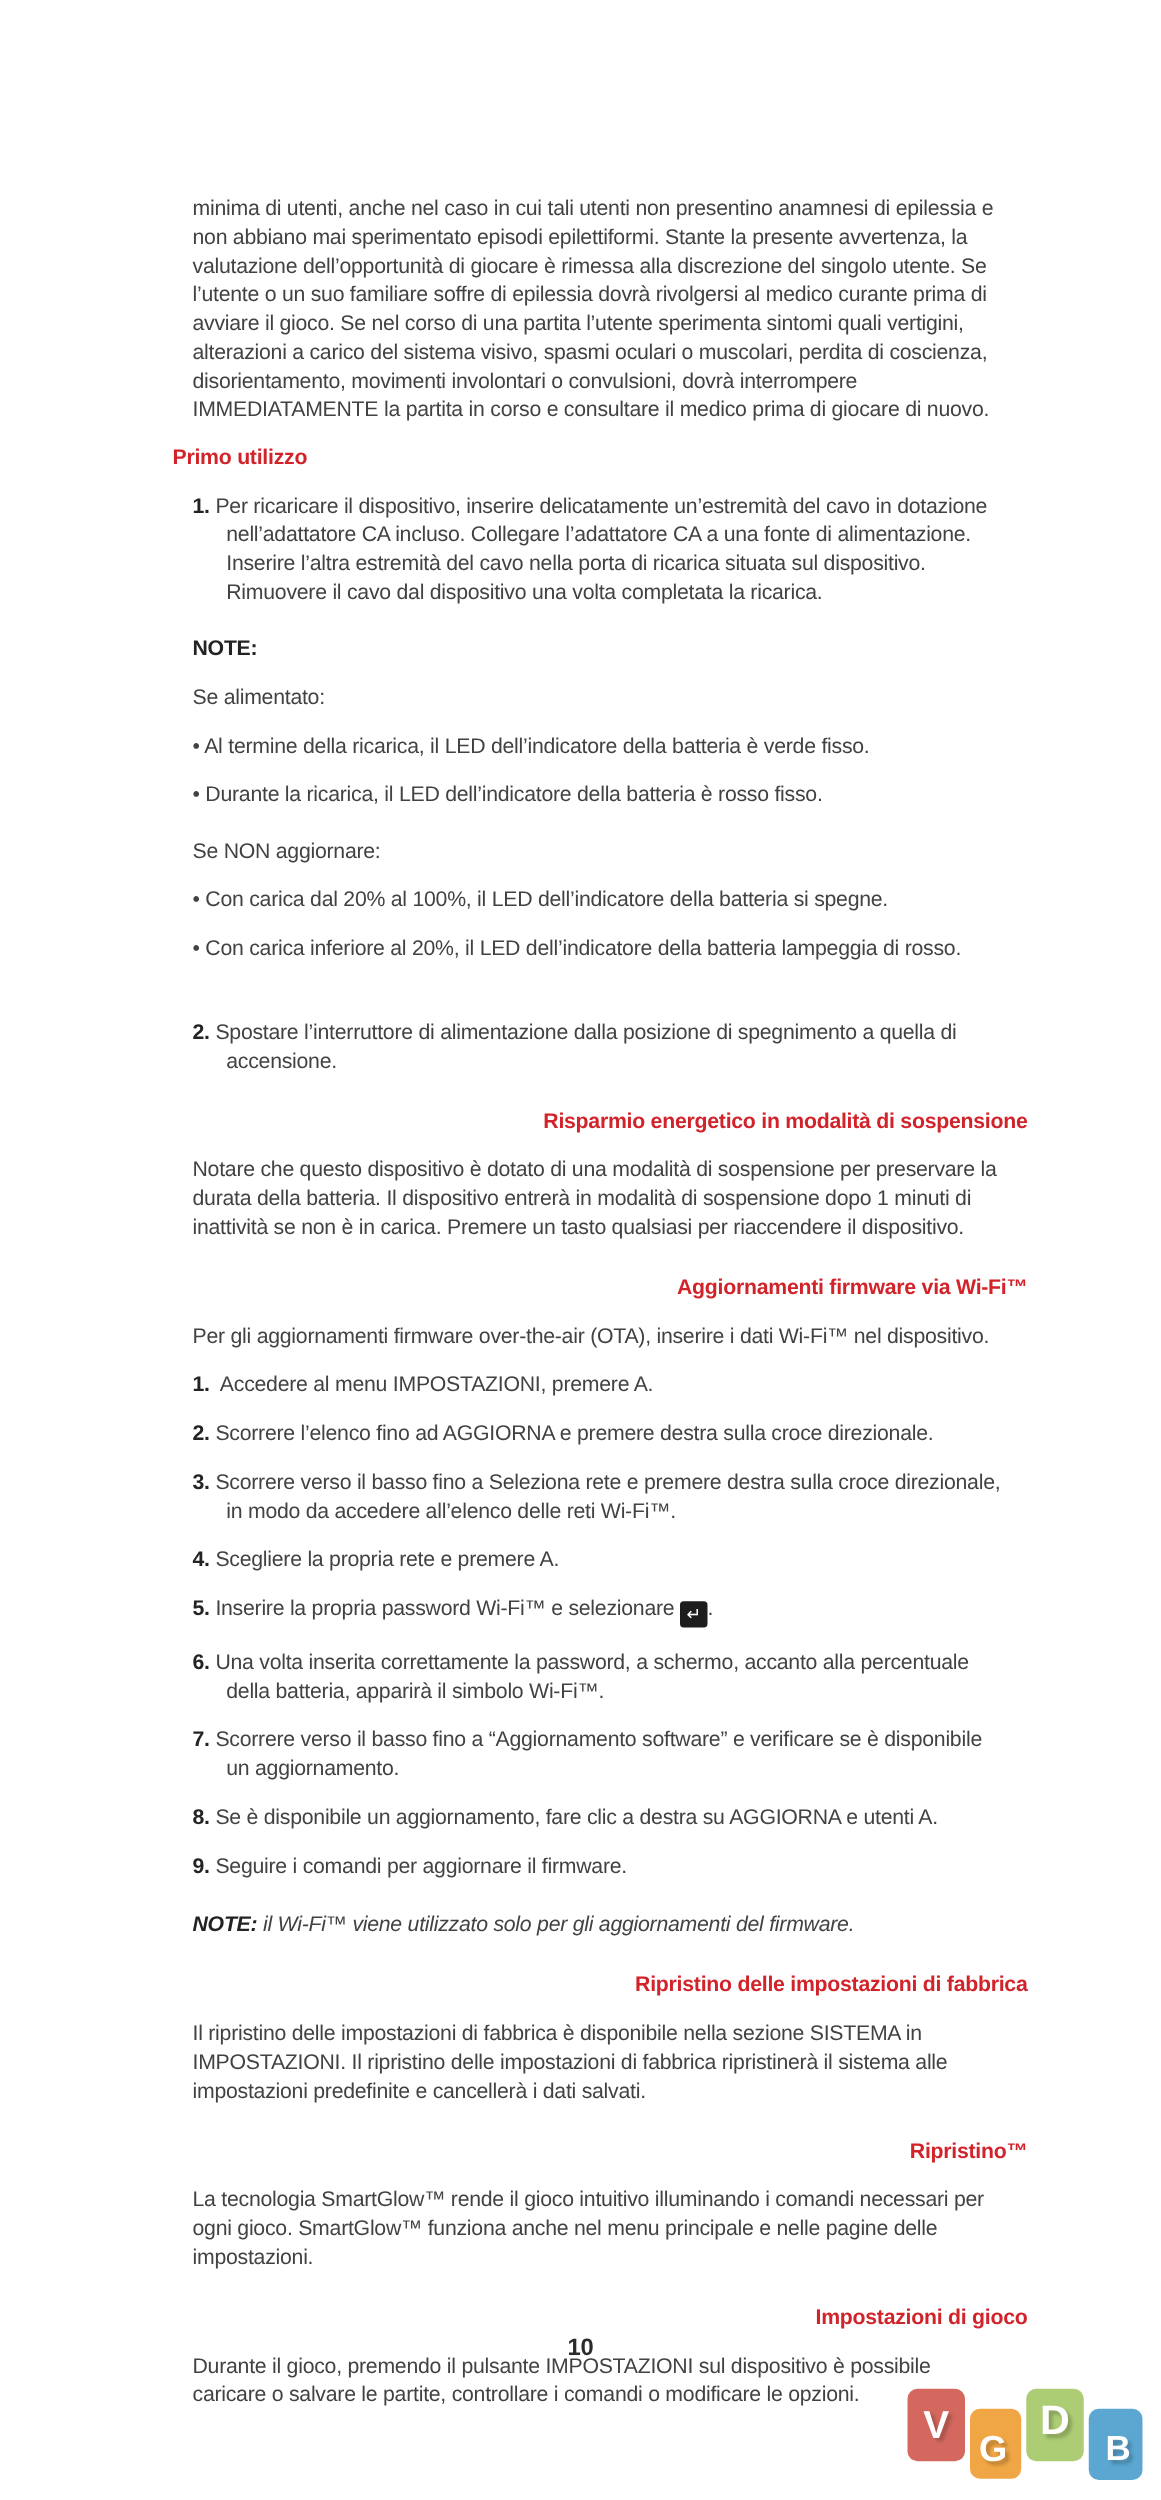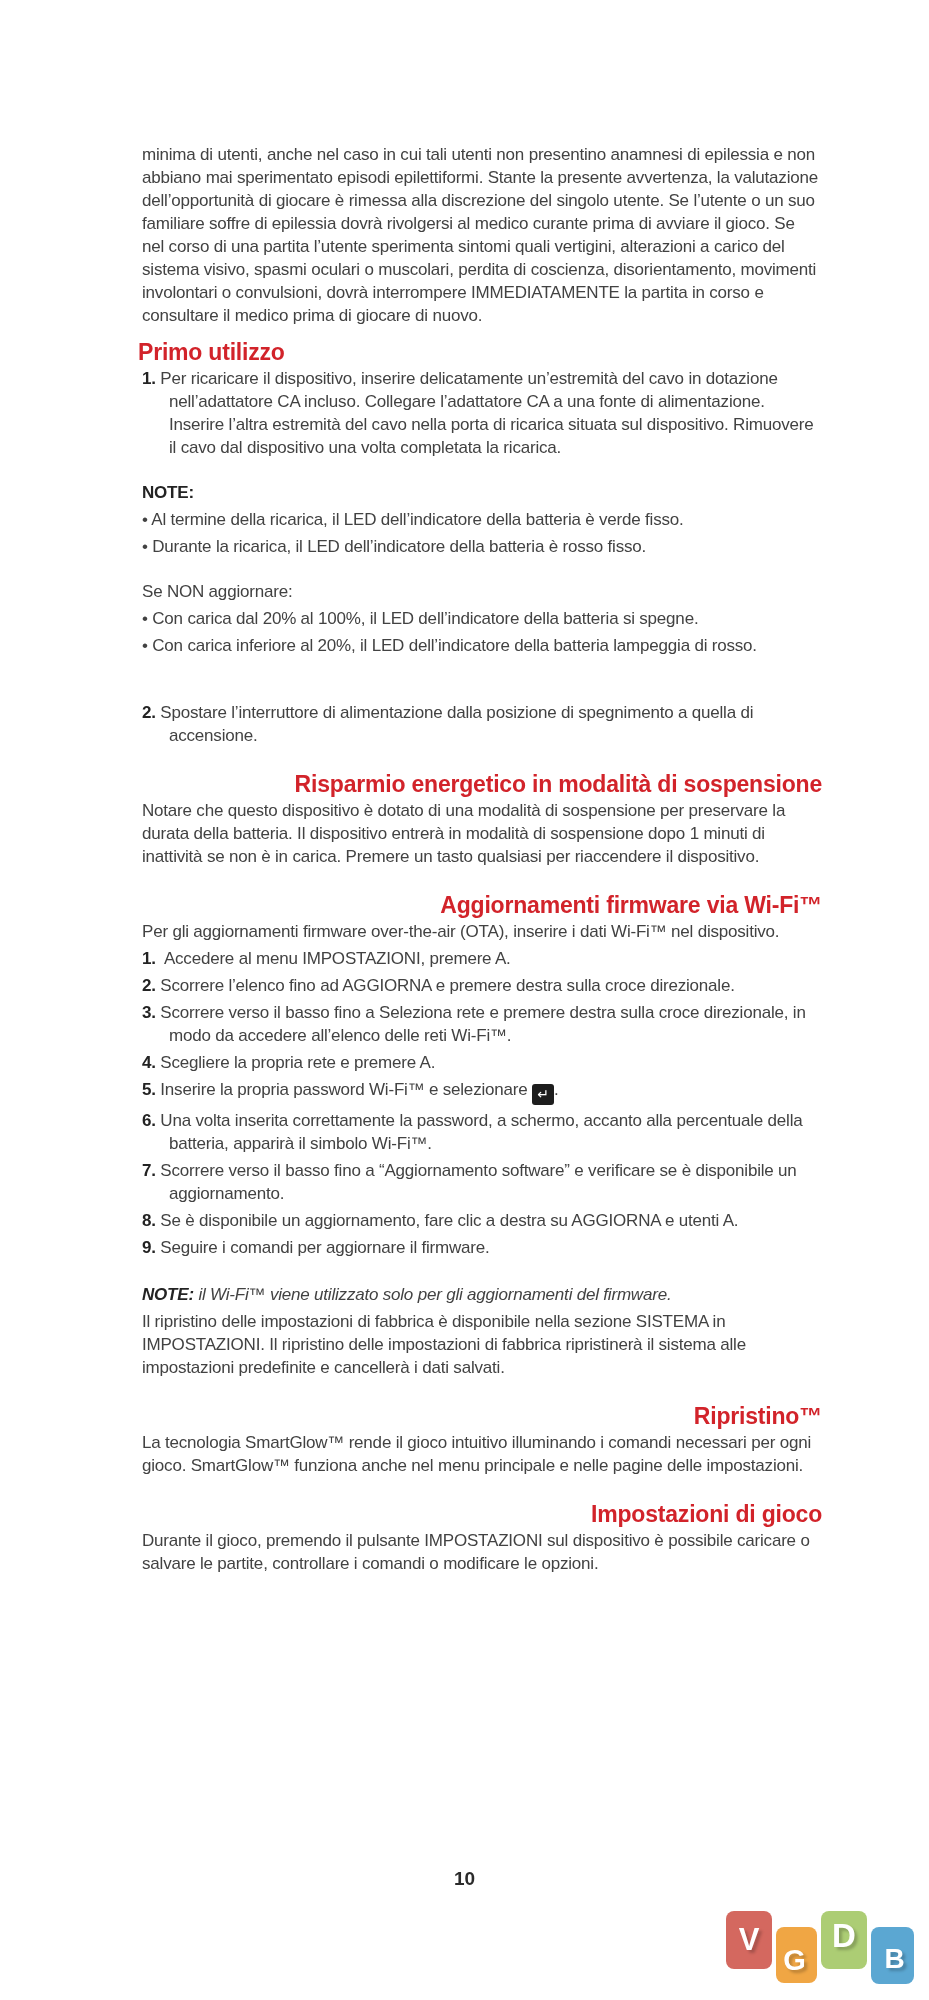--- a/index.html
+++ b/index.html
@@ -14,24 +14,24 @@
   }
   .content {
     position: absolute;
     left: 138px;
     top: 139px;
     width: 684px;
     font-size: 17px;
     line-height: 23px;
     letter-spacing: -0.2px;
   }
-  p { margin: 4px; }
+  p { margin: 16px; }
   h3 {
     margin: 0;
-    font-size: 23px;
+    font-size: 17px;
     line-height: 22px;
     font-weight: bold;
     color: #d2232a;
   }
   .mt-head  { margin-top: 26px; text-align: right; }
   .mt-head-first { margin-top: 14px; }
   .mt-blank { margin-top: 22px; }
   .mt-item2 { margin-top: 44px; }
   .mt-note  { margin-top: 24px; font-style: italic; }
   .bold-dark { font-weight: bold; color: #232323; }
@@ -95,20 +95,21 @@
 
 <div class="page">
   <div class="content">
 
     <p>minima di utenti, anche nel caso in cui tali utenti non presentino anamnesi di epilessia e non abbiano mai sperimentato episodi epilettiformi. Stante la presente avvertenza, la valutazione dell’opportunità di giocare è rimessa alla discrezione del singolo utente. Se l’utente o un suo familiare soffre di epilessia dovrà rivolgersi al medico curante prima di avviare il gioco. Se nel corso di una partita l’utente sperimenta sintomi quali vertigini, alterazioni a carico del sistema visivo, spasmi oculari o muscolari, perdita di coscienza, disorientamento, movimenti involontari o convulsioni, dovrà interrompere IMMEDIATAMENTE la partita in corso e consultare il medico prima di giocare di nuovo.</p>
 
     <h3 class="mt-head-first">Primo utilizzo</h3>
     <p class="hang"><span class="num">1.</span> <span>Per ricaricare il dispositivo, inserire delicatamente un’estremità del cavo in dotazione nell’adattatore CA incluso. Collegare l’adattatore CA a una fonte di alimentazione. Inserire l’altra estremità del cavo nella porta di ricarica situata sul dispositivo. Rimuovere il cavo dal dispositivo una volta completata la ricarica.</span></p>
 
     <p class="bold-dark mt-blank">NOTE:</p>
+    <p>Se alimentato:</p>
     <p class="bul">Al termine della ricarica, il LED dell’indicatore della batteria è verde fisso.</p>
     <p class="bul">Durante la ricarica, il LED dell’indicatore della batteria è rosso fisso.</p>
 
     <p class="mt-blank">Se NON aggiornare:</p>
     <p class="bul">Con carica dal 20% al 100%, il LED dell’indicatore della batteria si spegne.</p>
     <p class="bul">Con carica inferiore al 20%, il LED dell’indicatore della batteria lampeggia di rosso.</p>
 
     <p class="hang mt-item2"><span class="num">2.</span> <span>Spostare l’interruttore di alimentazione dalla posizione di spegnimento a quella di accensione.</span></p>
 
     <h3 class="mt-head">Risparmio energetico in modalità di sospensione</h3>
@@ -121,20 +122,21 @@
     <p class="hang"><span class="num">3.</span> <span>Scorrere verso il basso fino a Seleziona rete e premere destra sulla croce direzionale, in modo da accedere all’elenco delle reti Wi-Fi™.</span></p>
     <p class="hang"><span class="num">4.</span> <span>Scegliere la propria rete e premere A.</span></p>
     <p class="hang"><span class="num">5.</span> <span>Inserire la propria password Wi-Fi™ e selezionare </span><span class="key-icon"><span>↵</span></span><span>.</span></p>
     <p class="hang"><span class="num">6.</span> <span>Una volta inserita correttamente la password, a schermo, accanto alla percentuale della batteria, apparirà il simbolo Wi-Fi™.</span></p>
     <p class="hang"><span class="num">7.</span> <span>Scorrere verso il basso fino a “Aggiornamento software” e verificare se è disponibile un aggiornamento.</span></p>
     <p class="hang"><span class="num">8.</span> <span>Se è disponibile un aggiornamento, fare clic a destra su AGGIORNA e utenti A.</span></p>
     <p class="hang"><span class="num">9.</span> <span>Seguire i comandi per aggiornare il firmware.</span></p>
 
     <p class="mt-note"><span class="bold-dark">NOTE:</span><span> il Wi-Fi™ viene utilizzato solo per gli aggiornamenti del firmware.</span></p>
 
+    <h3 class="mt-head">Ripristino delle impostazioni di fabbrica</h3>
     <p>Il ripristino delle impostazioni di fabbrica è disponibile nella sezione SISTEMA in IMPOSTAZIONI. Il ripristino delle impostazioni di fabbrica ripristinerà il sistema alle impostazioni predefinite e cancellerà i dati salvati.</p>
 
     <h3 class="mt-head">Ripristino™</h3>
     <p>La tecnologia SmartGlow™ rende il gioco intuitivo illuminando i comandi necessari per ogni gioco. SmartGlow™ funziona anche nel menu principale e nelle pagine delle impostazioni.</p>
 
     <h3 class="mt-head">Impostazioni di gioco</h3>
     <p>Durante il gioco, premendo il pulsante IMPOSTAZIONI sul dispositivo è possibile caricare o salvare le partite, controllare i comandi o modificare le opzioni.</p>
 
   </div>
 

